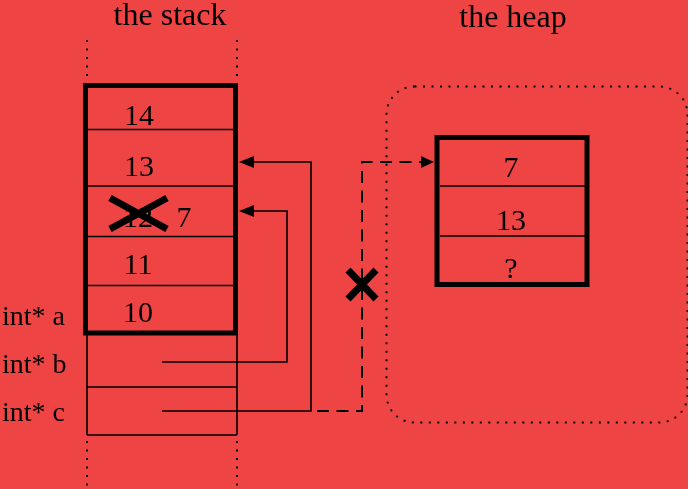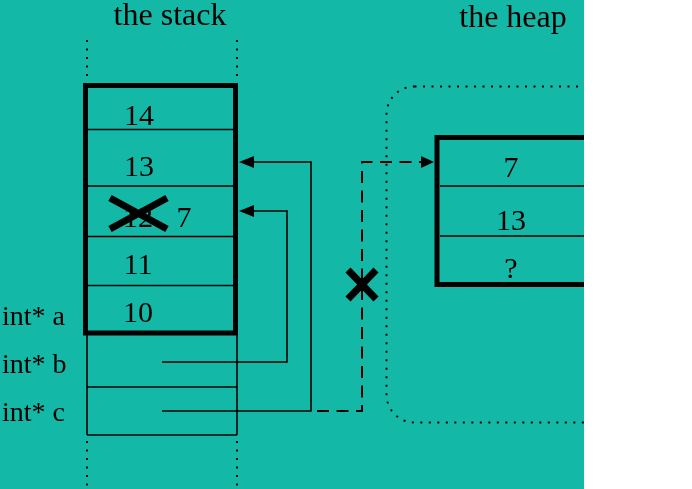--- a/index.html
+++ b/index.html
@@ -1,20 +1,20 @@
 <!DOCTYPE html>
 <html><head>
 <meta charset="utf-8">
 <style>
   html, body { margin: 0; padding: 0; background: #ffffff; }
   .canvas {
     position: relative;
-    width: 584px;
+    width: 688px;
     height: 489px;
-    background: #14b8a6;
+    background: #ef4444;
     overflow: hidden;
   }
   svg { position: absolute; left: 0; top: 0; display: block; }
   .thick { fill: none; stroke: #000000; stroke-width: 5; }
   .thin  { fill: none; stroke: #000000; stroke-width: 1.6; }
   .dot   { fill: none; stroke: #000000; stroke-width: 1.9; stroke-dasharray: 2 6.5; }
   .dash  { fill: none; stroke: #000000; stroke-width: 2; stroke-dasharray: 12 7.5; }
   .xmark { fill: none; stroke: #000000; stroke-width: 7; stroke-linecap: butt; }
   .fillb { fill: #000000; stroke: none; }
   text { font-family: "Liberation Serif", "DejaVu Serif", serif; fill: #000000; }

